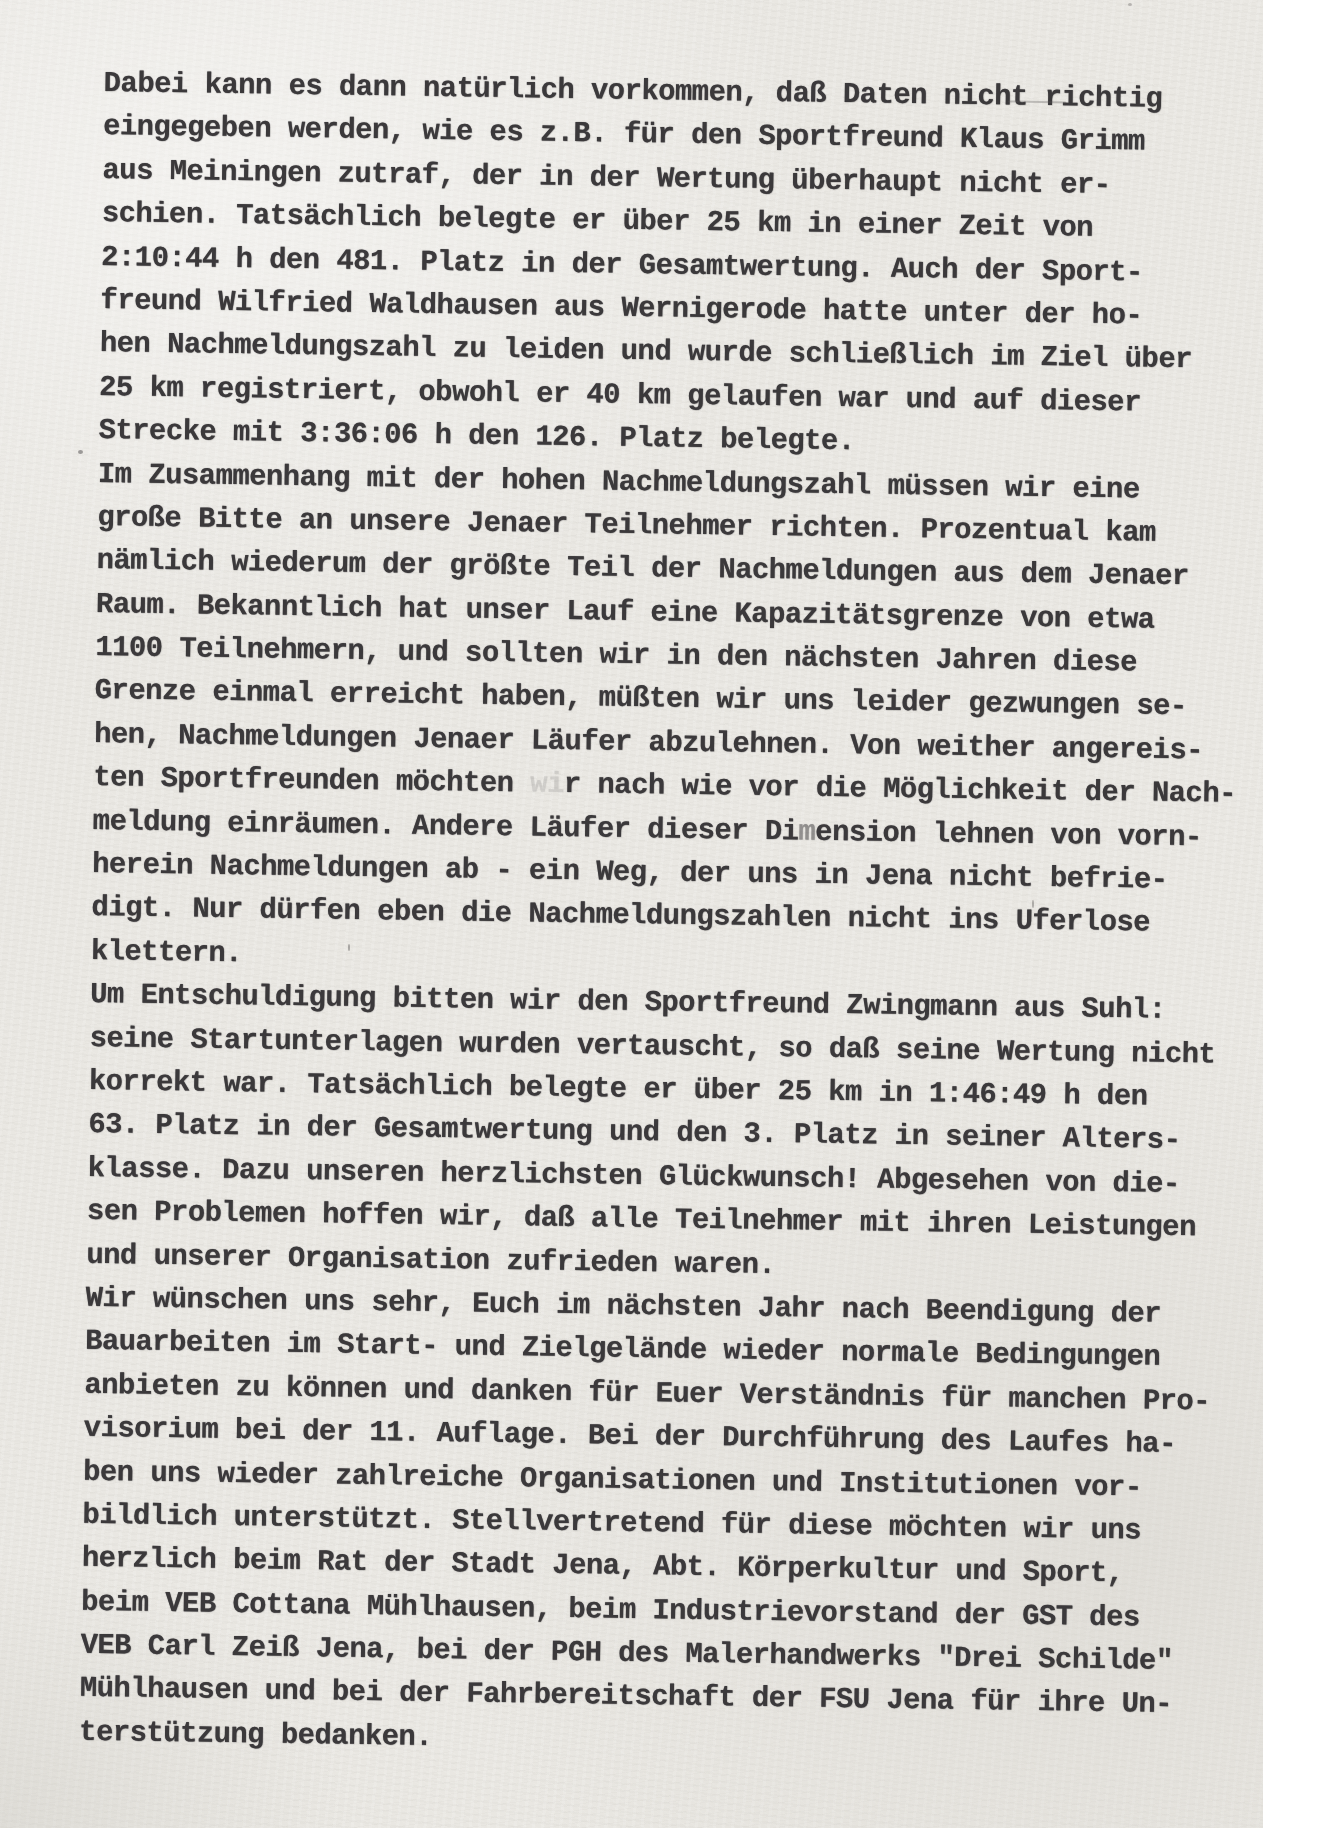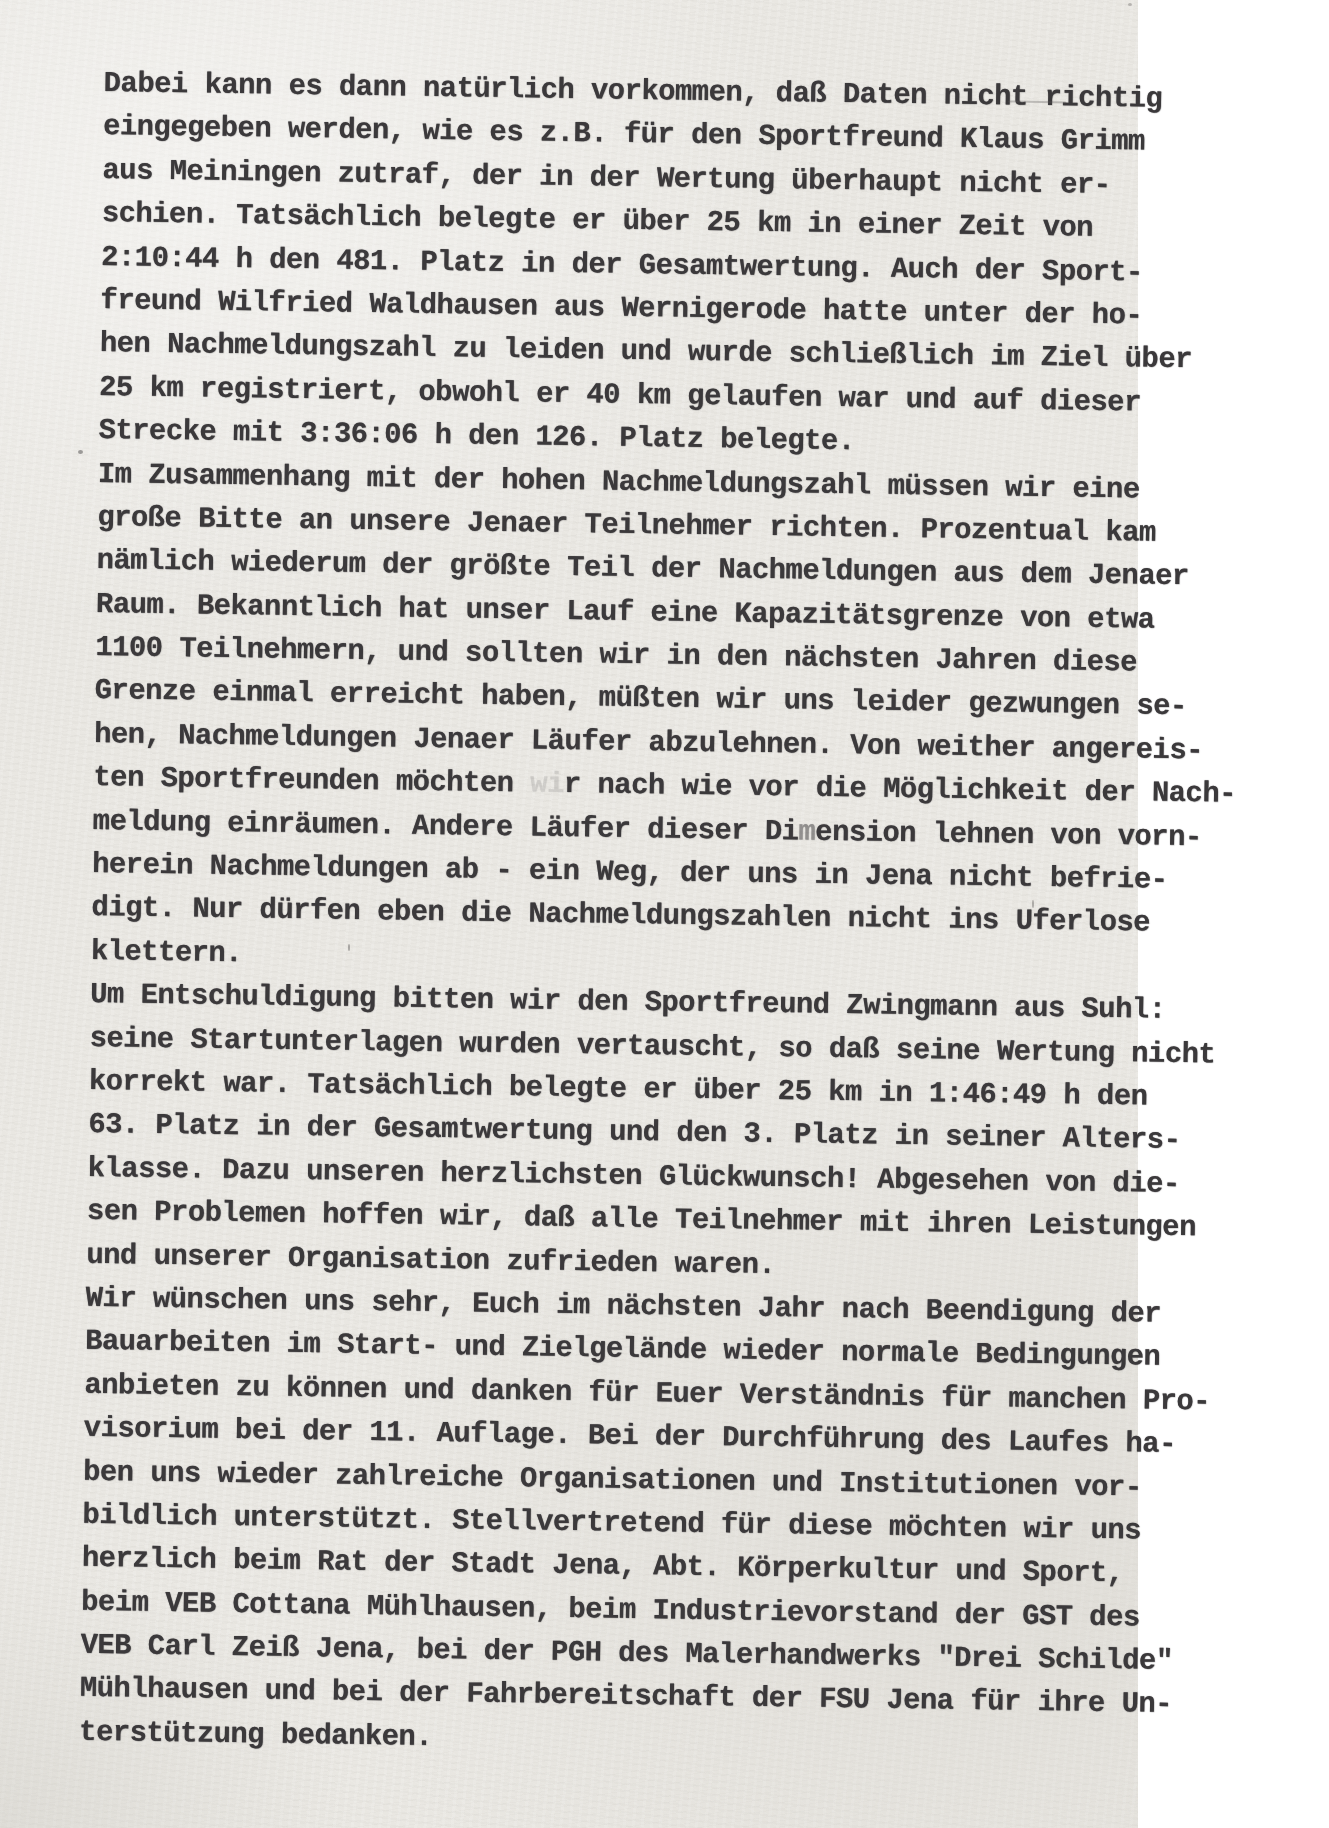--- a/index.html
+++ b/index.html
@@ -4,21 +4,21 @@
 <style>
   html, body {
     margin: 0;
     padding: 0;
     width: 1329px;
     height: 1828px;
     overflow: hidden;
   }
   .paper {
     position: relative;
-    width: 1138px;
+    width: 1263px;
     height: 1828px;
     background-color: var(--paper, #e9e7e2);
     background-image:
       radial-gradient(900px 700px at 18% 10%, rgba(255,255,255,0.45), rgba(255,255,255,0) 65%),
       radial-gradient(1100px 900px at 88% 85%, rgba(209,206,199,0.40), rgba(209,206,199,0) 60%),
       radial-gradient(500px 380px at 0% 100%, rgba(200,198,191,0.35), rgba(200,198,191,0) 70%),
       repeating-linear-gradient(7deg,  rgba(186,184,177,0.07) 0 2px, rgba(255,255,255,0.0) 2px 7px),
       repeating-linear-gradient(96deg, rgba(255,255,255,0.12) 0 3px, rgba(255,255,255,0.0) 3px 9px),
       repeating-linear-gradient(171deg,rgba(176,174,167,0.06) 0 1px, rgba(255,255,255,0.0) 1px 6px),
       repeating-linear-gradient(34deg, rgba(255,255,255,0.07) 0 1px, rgba(255,255,255,0.0) 1px 5px);

